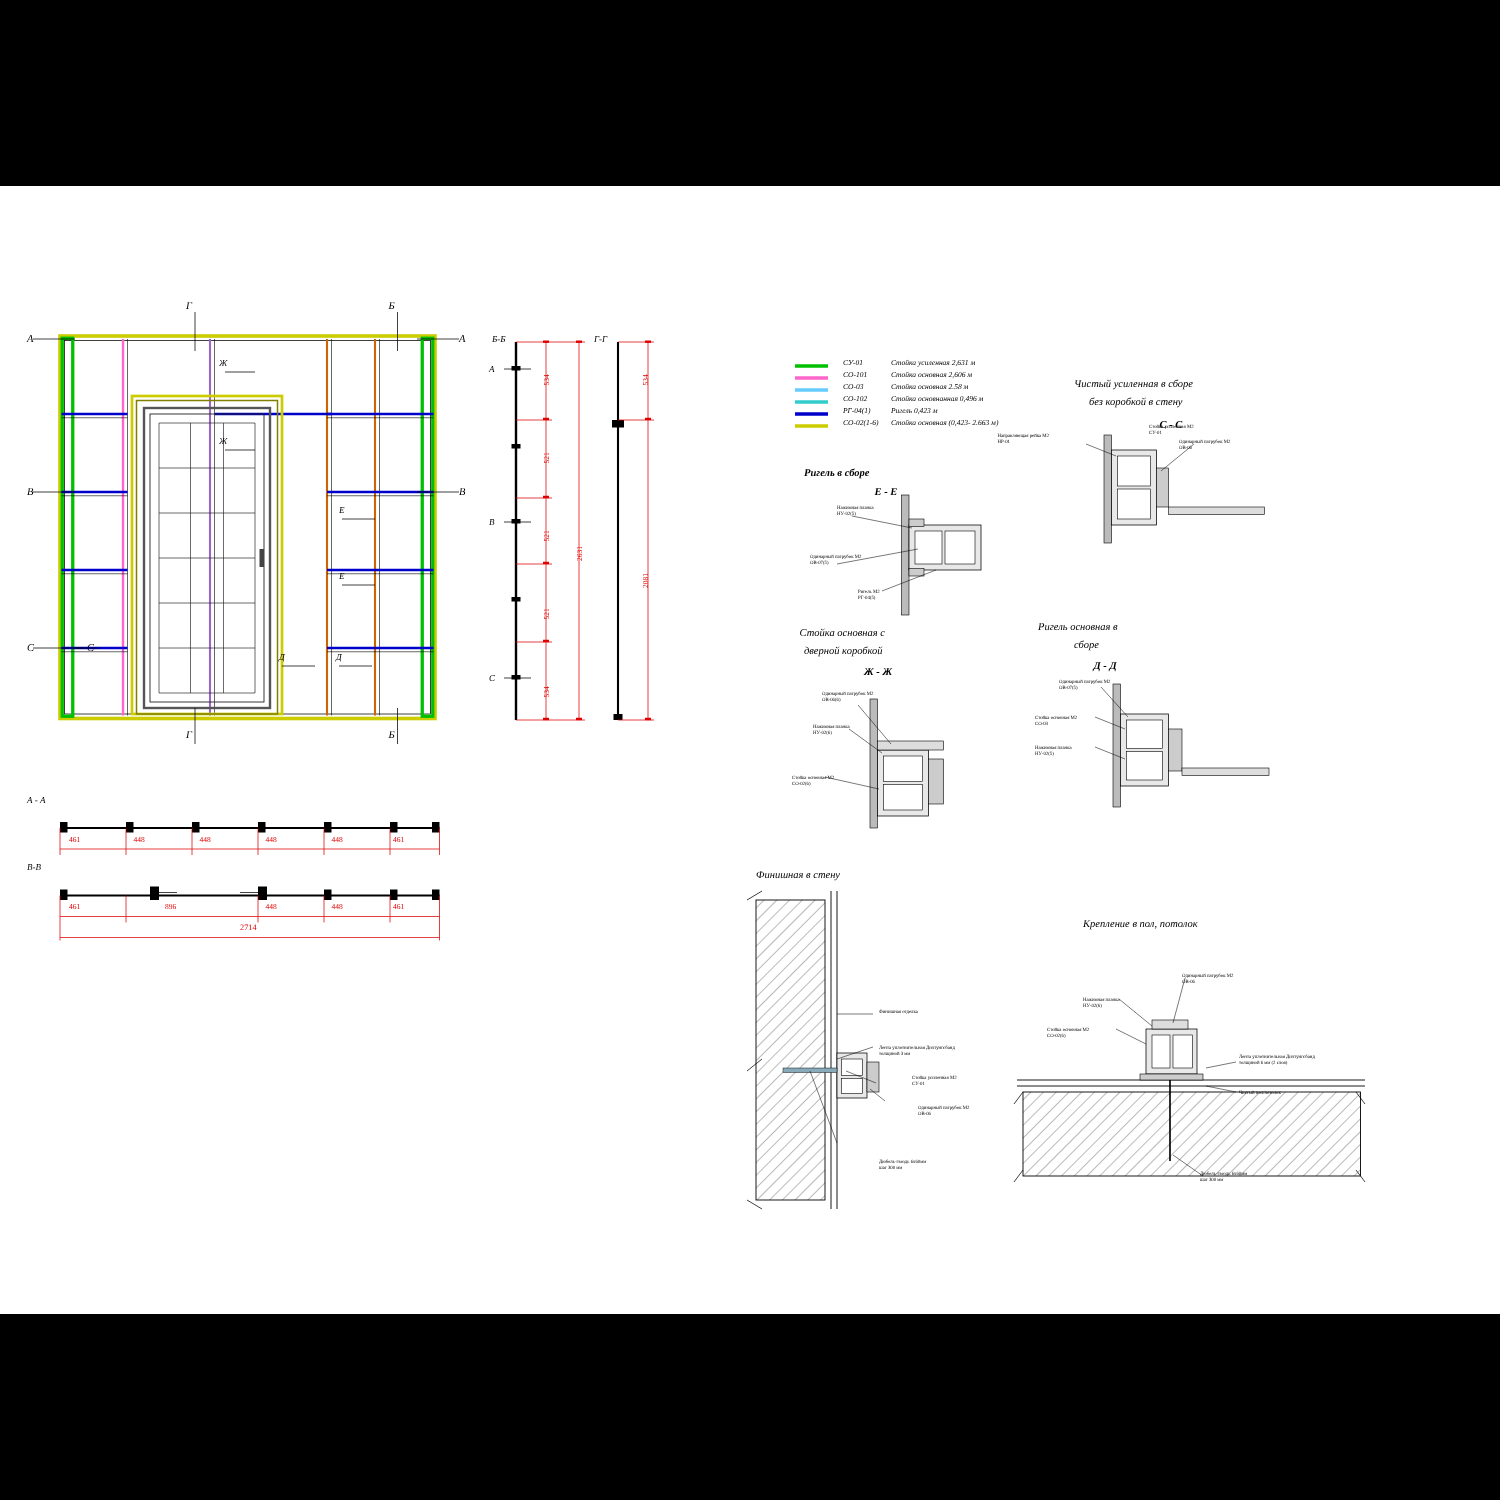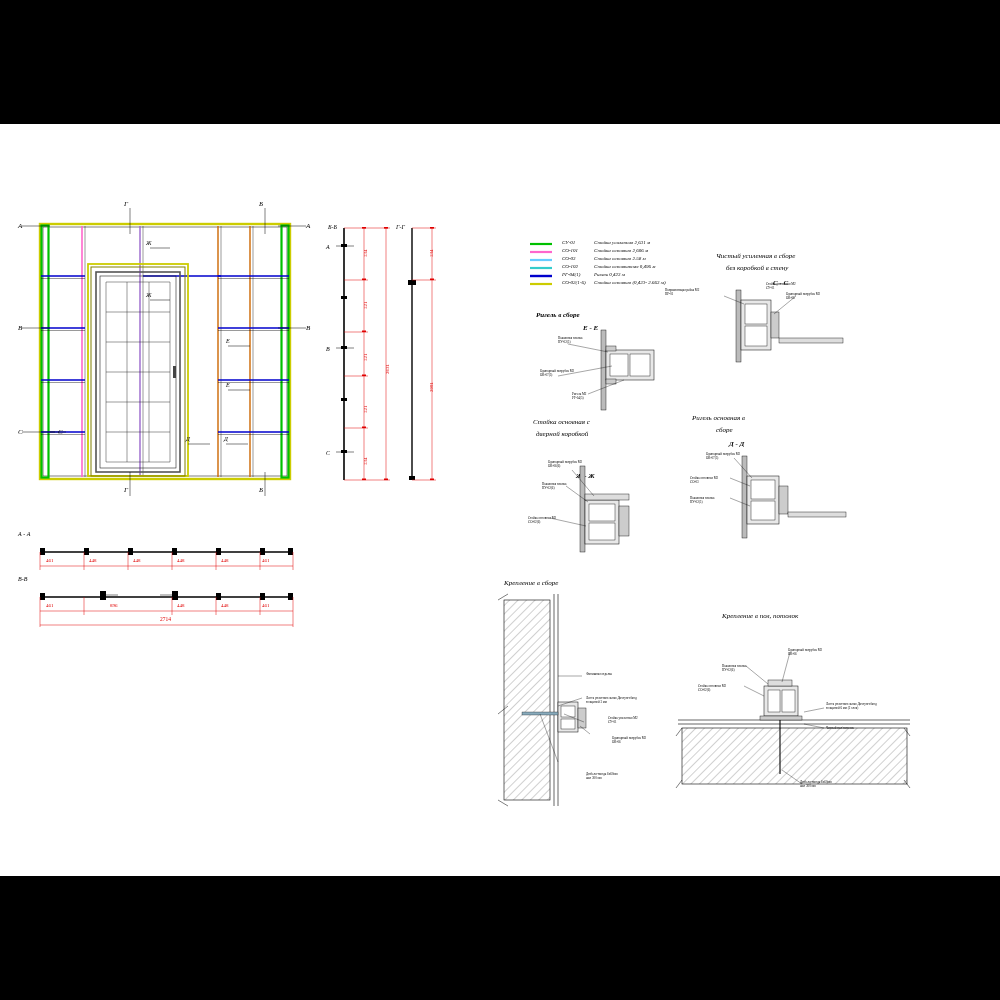--- a/index.html
+++ b/index.html
@@ -304,21 +304,21 @@
       <line x1="24" y1="6" x2="44" y2="14"></line>
       <line x1="96" y1="6" x2="74" y2="24"></line>
     </g>
   </svg>
   <div class="lbl tiny" style="left:766px;top:158px;">Стойка усиленная М2<br>СУ-01</div>
   <div class="lbl tiny" style="left:665px;top:164px;">Направляющая рейка  М2<br>НР-01</div>
   <div class="lbl tiny" style="left:786px;top:168px;">Одинарный патрубок  М2<br>ОВ-06</div>
 
   <div class="lbl t7 it" style="left:533px;top:294px;">Стойка основная с</div>
   <div class="lbl t7 it" style="left:536px;top:306px;">дверной коробкой</div>
-  <div class="lbl t7 it bold" style="left:576px;top:320px;margin-top:28px;">Ж - Ж</div>
+  <div class="lbl t7 it bold" style="left:576px;top:320px;">Ж - Ж</div>
   <svg width="160" height="100" style="left:528px;top:332px;">
     <rect x="52" y="10" width="5" height="86" fill="#bbb" stroke="#000" stroke-width="0.4"></rect>
     <rect x="57" y="44" width="34" height="44" fill="#e8e8e8" stroke="#000" stroke-width="0.5"></rect>
     <rect x="61" y="48" width="26" height="17" fill="#fff" stroke="#000" stroke-width="0.4"></rect>
     <rect x="61" y="67" width="26" height="17" fill="#fff" stroke="#000" stroke-width="0.4"></rect>
     <rect x="91" y="50" width="10" height="30" fill="#ccc" stroke="#000" stroke-width="0.4"></rect>
     <rect x="57" y="38" width="44" height="6" fill="#ddd" stroke="#000" stroke-width="0.4"></rect>
     <g stroke="#000" stroke-width="0.35">
       <line x1="44" y1="14" x2="66" y2="40"></line>
       <line x1="38" y1="30" x2="60" y2="46"></line>
@@ -342,21 +342,21 @@
     <g stroke="#000" stroke-width="0.35">
       <line x1="44" y1="6" x2="62" y2="26"></line>
       <line x1="40" y1="26" x2="60" y2="34"></line>
       <line x1="40" y1="46" x2="60" y2="54"></line>
     </g>
   </svg>
   <div class="lbl tiny" style="left:706px;top:328px;">Одинарный патрубок  М2<br>ОВ-07(5)</div>
   <div class="lbl tiny" style="left:690px;top:352px;">Стойка основная М2<br>СО-03</div>
   <div class="lbl tiny" style="left:690px;top:372px;">Нажимная планка<br>НУ-02(5)</div>
 
-  <div class="lbl t7 it" style="left:504px;top:455px;">Крепление в сборе</div>
+  <div class="lbl t7 it" style="left:504px;top:455px;">Финишная в стену</div>
   <svg width="190" height="215" style="left:498px;top:470px;">
     <defs>
       <pattern id="hatch" width="6" height="6" patternUnits="userSpaceOnUse" patternTransform="rotate(45)">
         <line x1="0" y1="0" x2="0" y2="6" stroke="#444" stroke-width="0.5"></line>
       </pattern>
     </defs>
     <rect x="6" y="6" width="46" height="200" fill="url(#hatch)" stroke="#000" stroke-width="0.6"></rect>
     <line x1="56" y1="0" x2="56" y2="212" stroke="#000" stroke-width="0.6"></line>
     <line x1="60" y1="0" x2="60" y2="212" stroke="#000" stroke-width="0.6"></line>
     <g stroke="#000" stroke-width="0.5">

